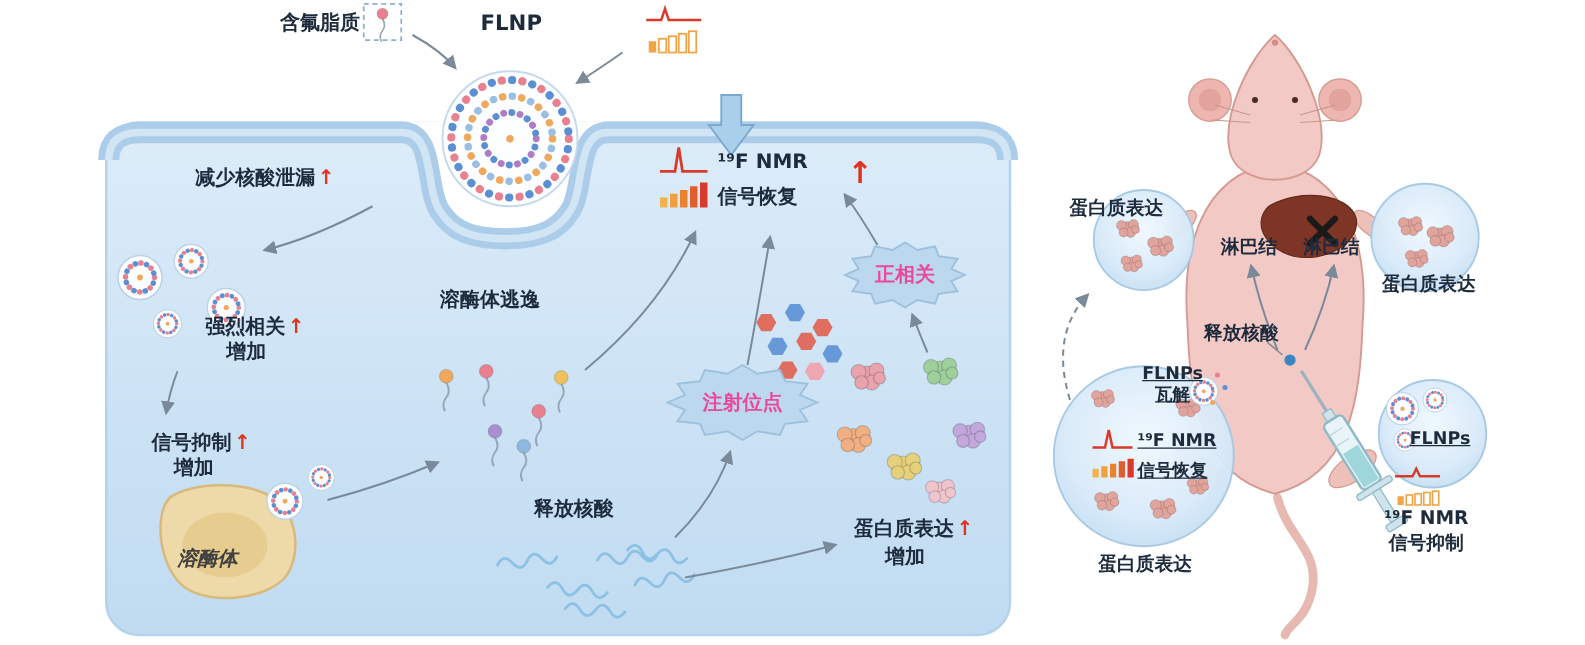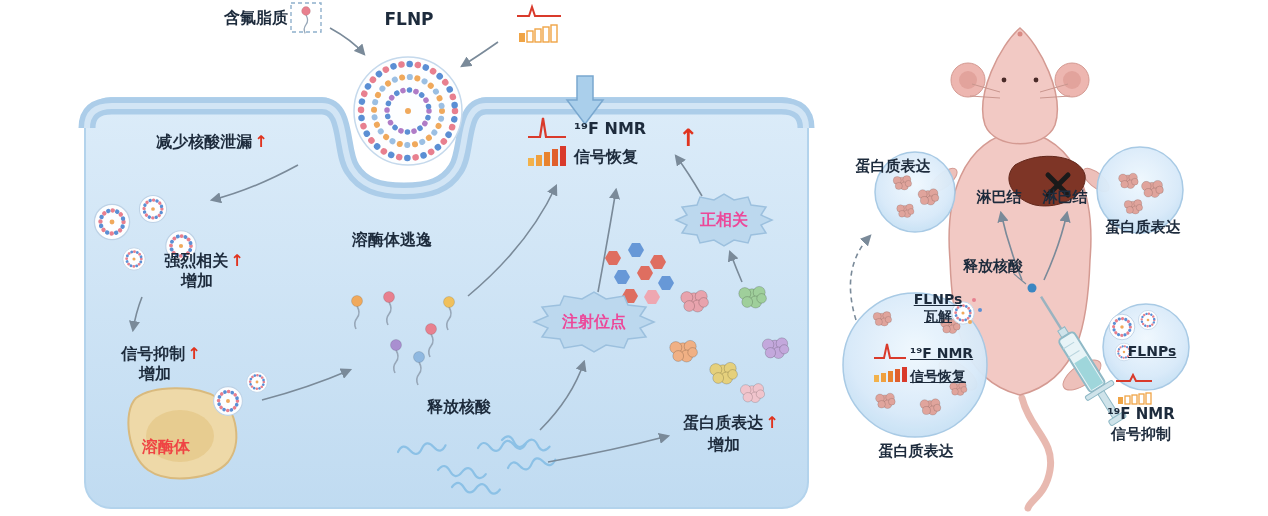--- a/index.html
+++ b/index.html
@@ -7,21 +7,21 @@
          font-family:"DejaVu Sans","Liberation Sans",sans-serif;overflow:hidden;}
   svg.art{position:absolute;left:0;top:0;}
   .lbl{position:absolute;transform:translateX(-50%);white-space:nowrap;font-weight:600;
        font-size:16px;color:#1d2b3c;text-align:center;line-height:1.15;}
   .lbl-left{position:absolute;white-space:nowrap;font-weight:600;font-size:16px;color:#1d2b3c;}
   .sm{font-size:14px;text-decoration:underline;}
   .md{font-size:15px;}
   .up{color:#e0341f;font-weight:700;margin-left:2px;}
   .up-big{position:absolute;color:#e0341f;font-size:24px;font-weight:800;transform:translateX(-50%);}
   .cloud-lbl{color:#ec4899;}
-  .lyso{color:#ef4444;}
+  .lyso{color:#404040;font-style:italic;}
 </style>
 </head>
 <body>
 
 <div class="stage">
 
 <svg class="art" width="1268" height="516" viewBox="0 0 1268 516">
   <defs>
     <linearGradient id="cellg" x1="0" y1="0" x2="0" y2="1">
       <stop offset="0" stop-color="#dcecf9"></stop>

